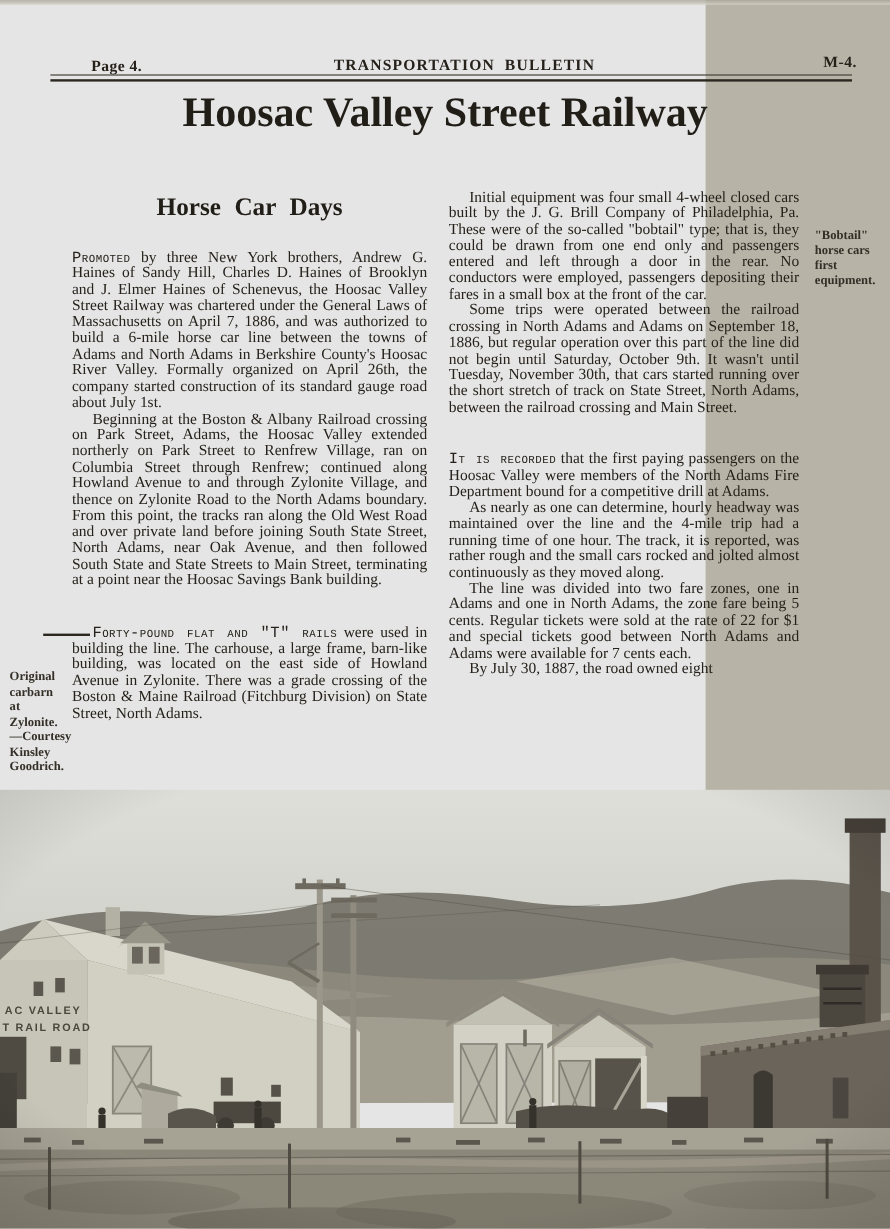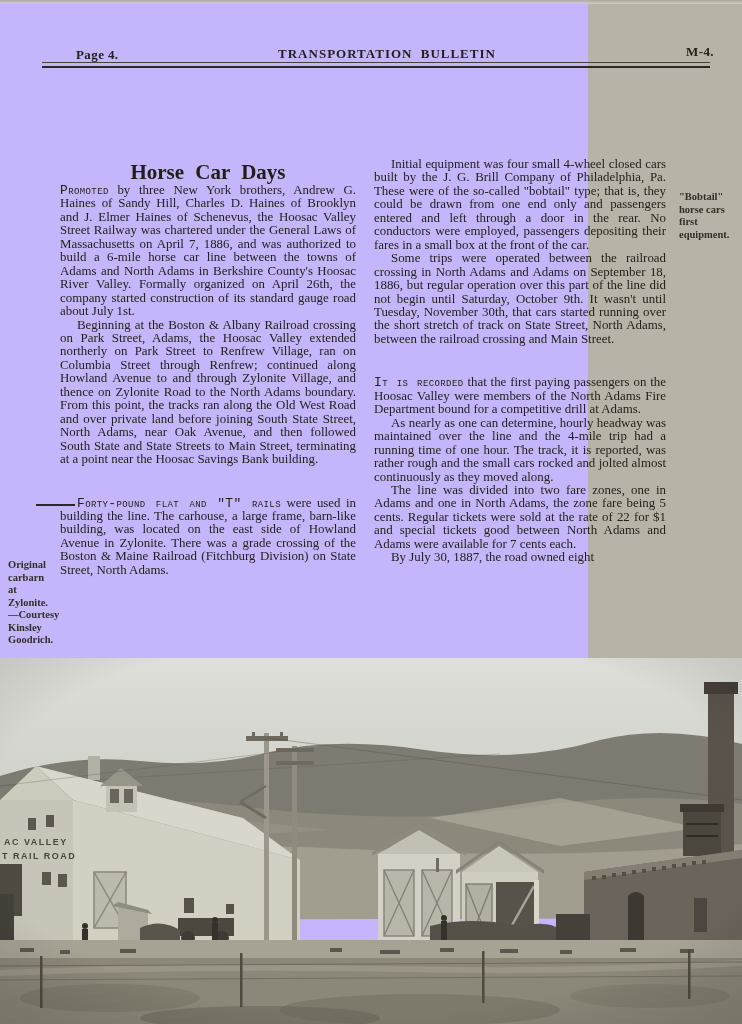--- a/index.html
+++ b/index.html
@@ -1,19 +1,19 @@
 <!DOCTYPE html>
 <html><head>
 <meta charset="utf-8">
 <style>
   html,body{margin:0;padding:0;}
   body{width:742px;height:1024px;overflow:hidden;background:#b7b3a7;}
   .page{
     position:relative;width:588px;height:1024px;
-    background:#c4b5fd;
+    background:#e5e5e5;
     font-family:"Liberation Serif","DejaVu Serif",serif;
     color:#26221b;
   }
   .scan-edge-top{position:absolute;top:0;left:0;width:742px;height:4px;
     background:linear-gradient(#a9a599,#d6d2c6);opacity:.8;}
   
   .running-head{position:absolute;top:44px;left:0;width:742px;height:20px;
     font-weight:bold;font-size:13px;letter-spacing:.4px;}
   .rh-page{position:absolute;left:76px;top:3px;}
   .rh-pub{position:absolute;left:16px;width:742px;text-align:center;top:2px;letter-spacing:1px;word-spacing:4px;}
@@ -23,21 +23,21 @@
   
   .article-title{position:absolute;top:74px;left:0;width:742px;margin:0;
     text-align:center;font-size:35px;line-height:40px;font-weight:bold;color:#211d17;}
   .article-subtitle{position:absolute;top:115px;left:0;width:742px;margin:0;
     text-align:center;font-size:28px;line-height:34px;font-weight:bold;color:#211d17;}
   
   .col{position:absolute;top:158px;font-size:12.9px;line-height:13.45px;
     text-align:justify;hyphens:auto;}
   .col-left{left:60px;width:296px;}
   .col-right{left:374px;width:292px;}
-  .section-heading{margin:2px 0 0 0;text-align:center;font-size:21px;
+  .section-heading{margin:2px 0 24px 0;text-align:center;font-size:21px;
     line-height:24px;font-weight:bold;word-spacing:6px;color:#211d17;}
   .para{margin:0;}
   .indent{text-indent:17px;}
   .sect{margin-top:30px;position:relative;}
   .lead{font-variant:small-caps;letter-spacing:.4px;font-family:Liberation Mono, monospace;}
   .rulemark::before{content:"";position:absolute;left:-24px;top:7px;width:39px;height:2px;background:#2c2821;}
   
   .margin-note{position:absolute;font-weight:bold;font-size:10.5px;line-height:12.5px;
     white-space:pre-line;color:#332f27;}
   .note-left{left:8px;top:559px;width:52px;}
@@ -53,20 +53,21 @@
 <div class="page">
   <div class="scan-edge-top"></div>
 
   <header class="running-head">
     <span class="rh-page">Page 4.</span>
     <span class="rh-pub">TRANSPORTATION BULLETIN</span>
     <span class="rh-issue">M-4.</span>
   </header>
   <div class="head-rule"></div>
 
+  <h1 class="article-title">Hoosac Valley Street Railway</h1>
 
   <aside class="margin-note note-left">Original
 carbarn
 at
 Zylonite.
 —Courtesy
 Kinsley
 Goodrich.</aside>
   <aside class="margin-note note-right-top">"Bobtail"
 horse cars

